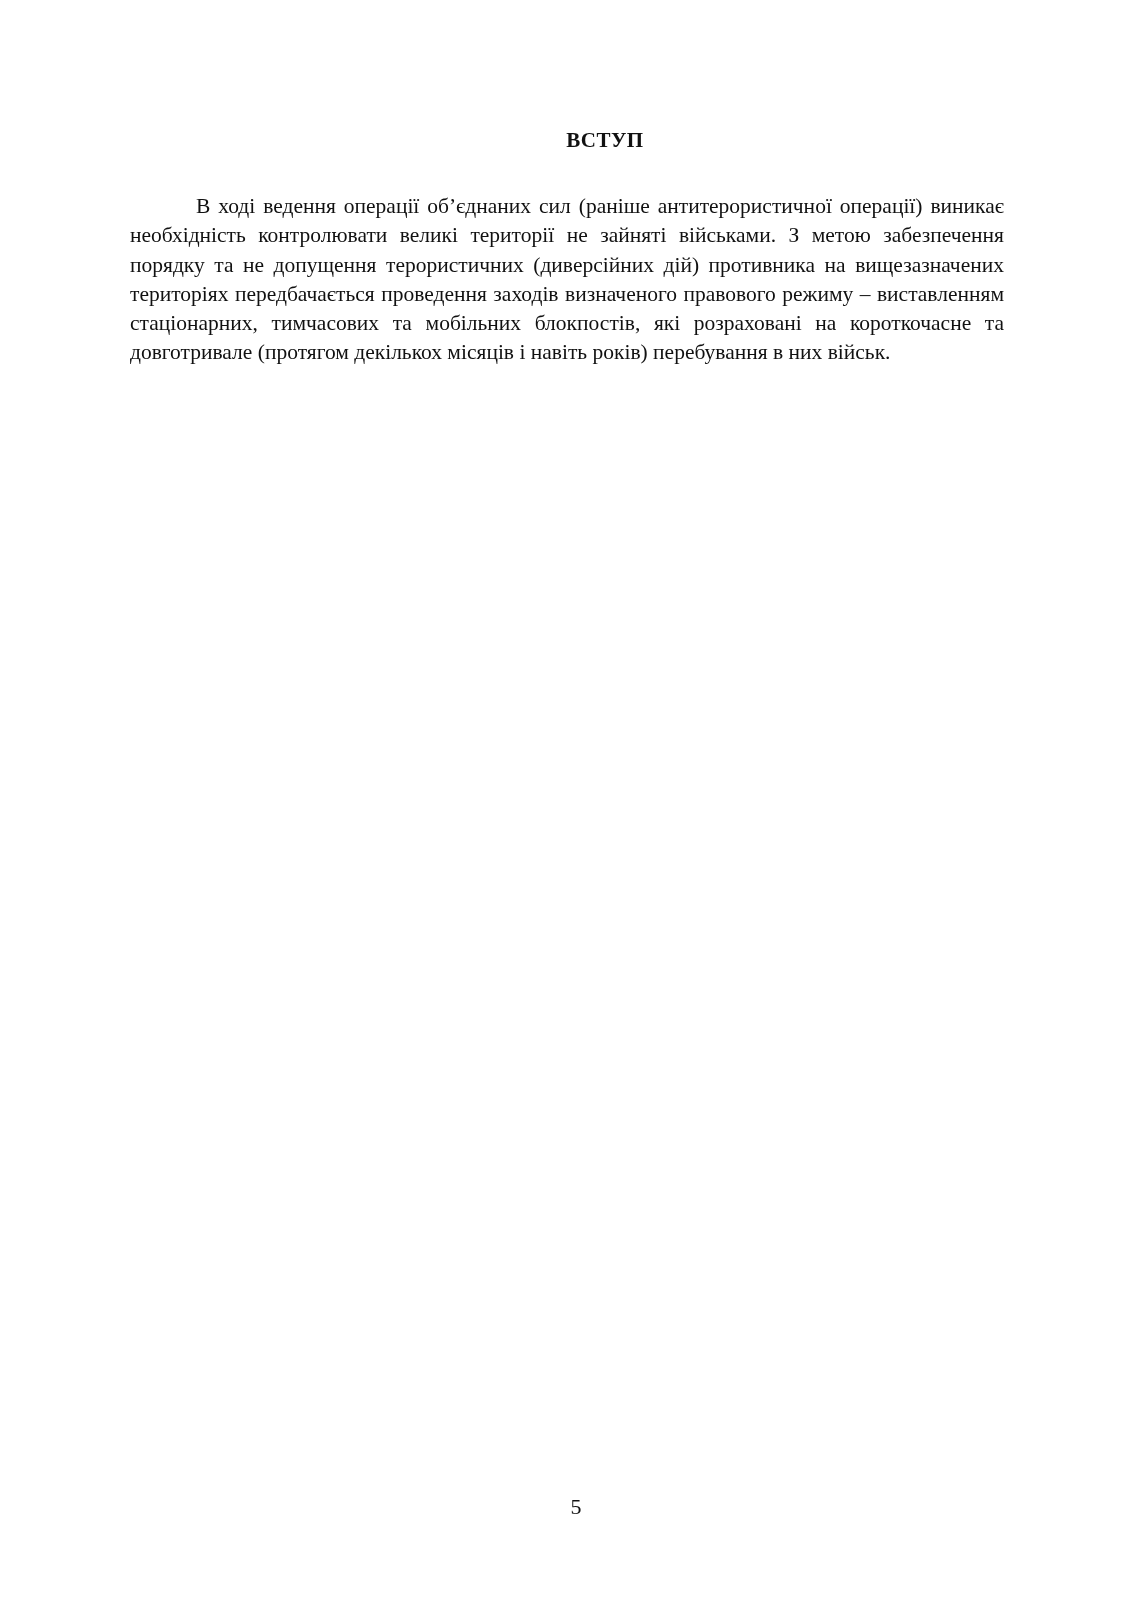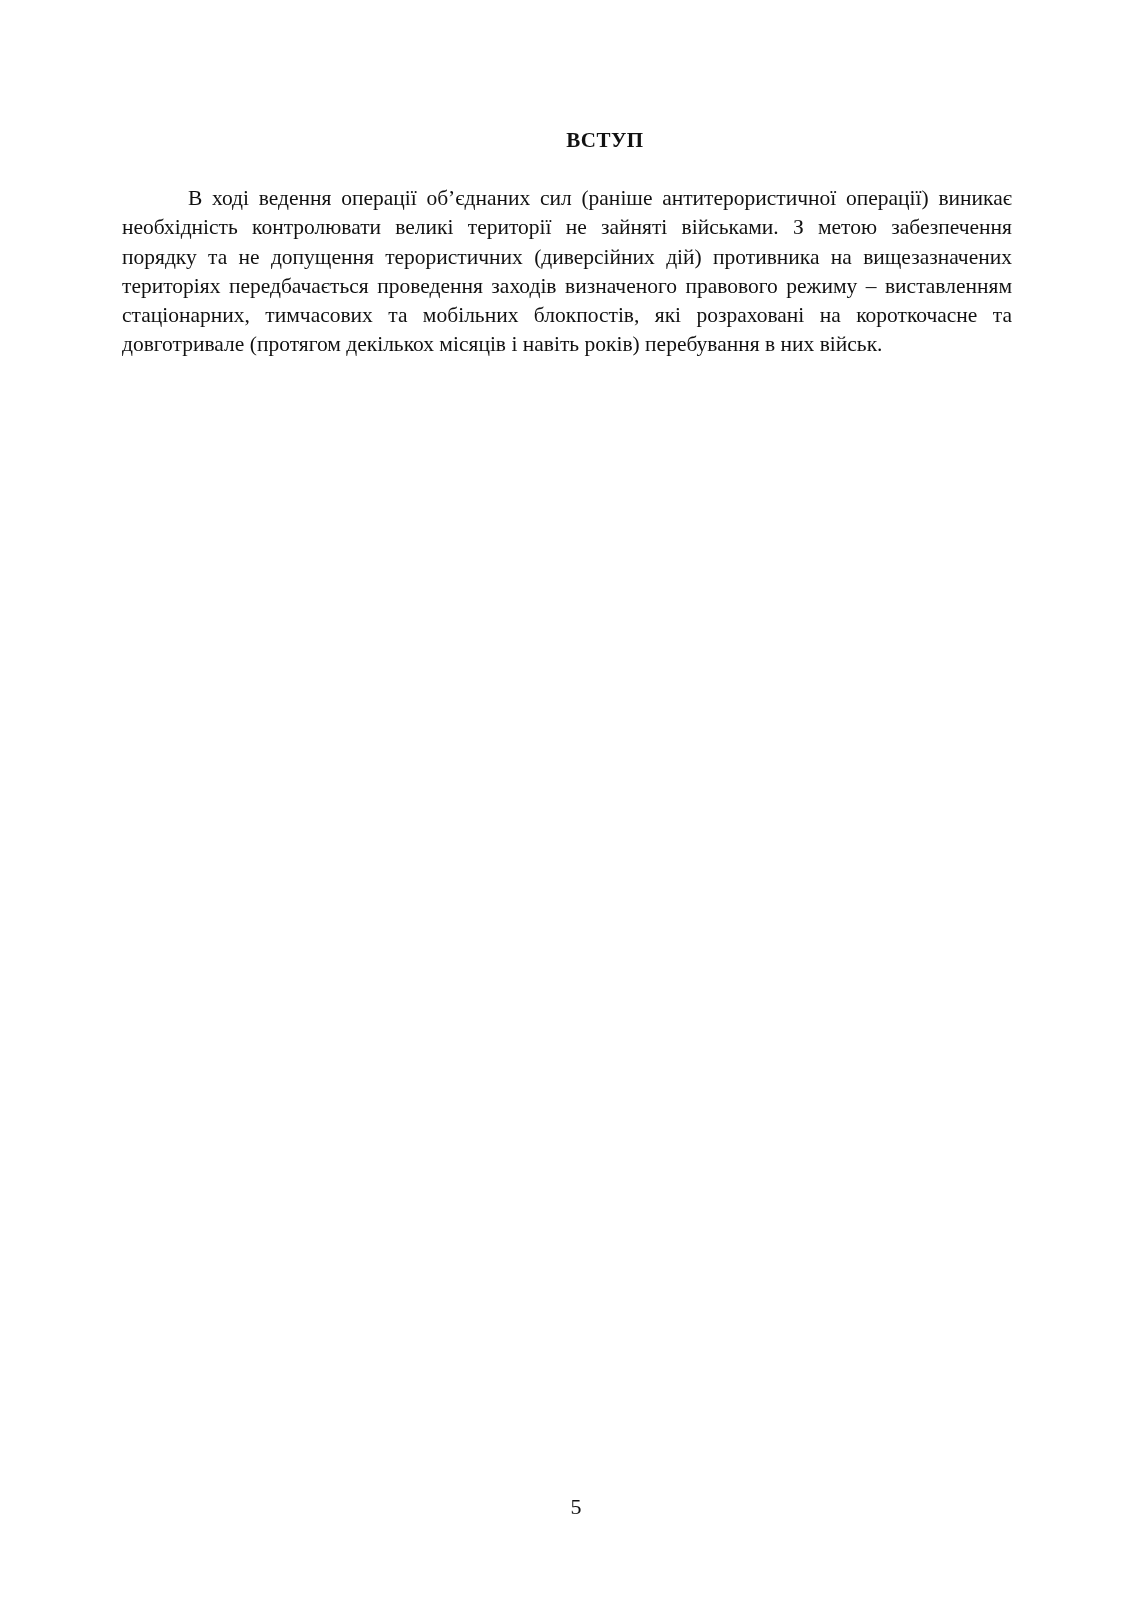--- a/index.html
+++ b/index.html
@@ -37,21 +37,21 @@
     }
     .body-text {
       position: absolute;
       left: 122px;
       top: 184px;
       width: 890px;
       font-size: 21.5px;
       line-height: 29.3px;
     }
     .para {
-      margin: 0;
+      margin: 8px;
       text-align: justify;
       text-indent: 66px;
     }
     .page-number {
       position: absolute;
       top: 1494px;
       left: 0;
       width: 1142px;
       text-align: center;
       font-size: 22px;

